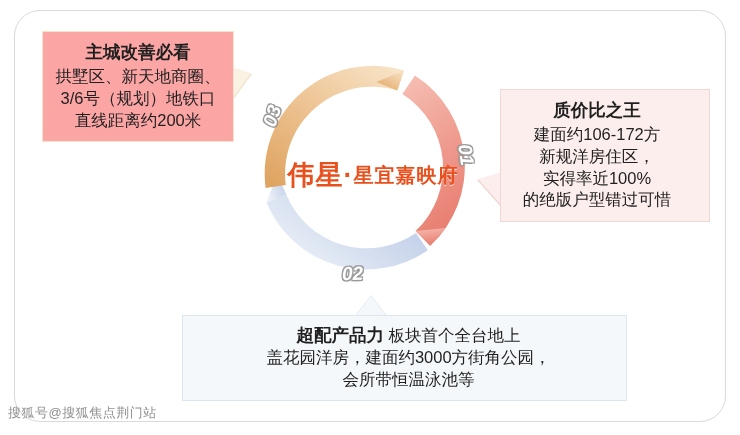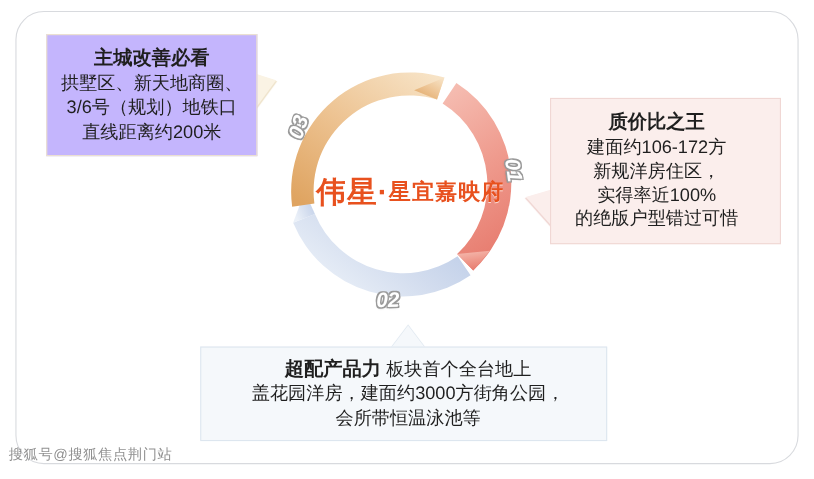--- a/index.html
+++ b/index.html
@@ -104,39 +104,39 @@
     margin-bottom: 2px;
     white-space: nowrap;
   }
 
   
   .box-left {
     left: 42px;
     top: 31px;
     width: 192px;
     padding: 9px 10px 10px 10px;
-    background: #c4b5fd;
+    background: #fca5a5;
     border: 1px solid #efe4cd;
   }
 
   
   .box-right {
     left: 500px;
     top: 89px;
     width: 210px;
     padding: 9px 24px 10px 8px;
     background: #fbeeec;
     border: 1px solid #f0d7d4;
   }
 
   
   .box-bottom {
     left: 182px;
     top: 315px;
-    width: 370px;
+    width: 445px;
     padding: 8px 2px 9px 10px;
     background: #f5f8fb;
     border: 1px solid #dde6ef;
   }
   .box-bottom .body { font-size: 16.5px; }
 
   
   .tail {
     position: absolute;
     width: 0;

